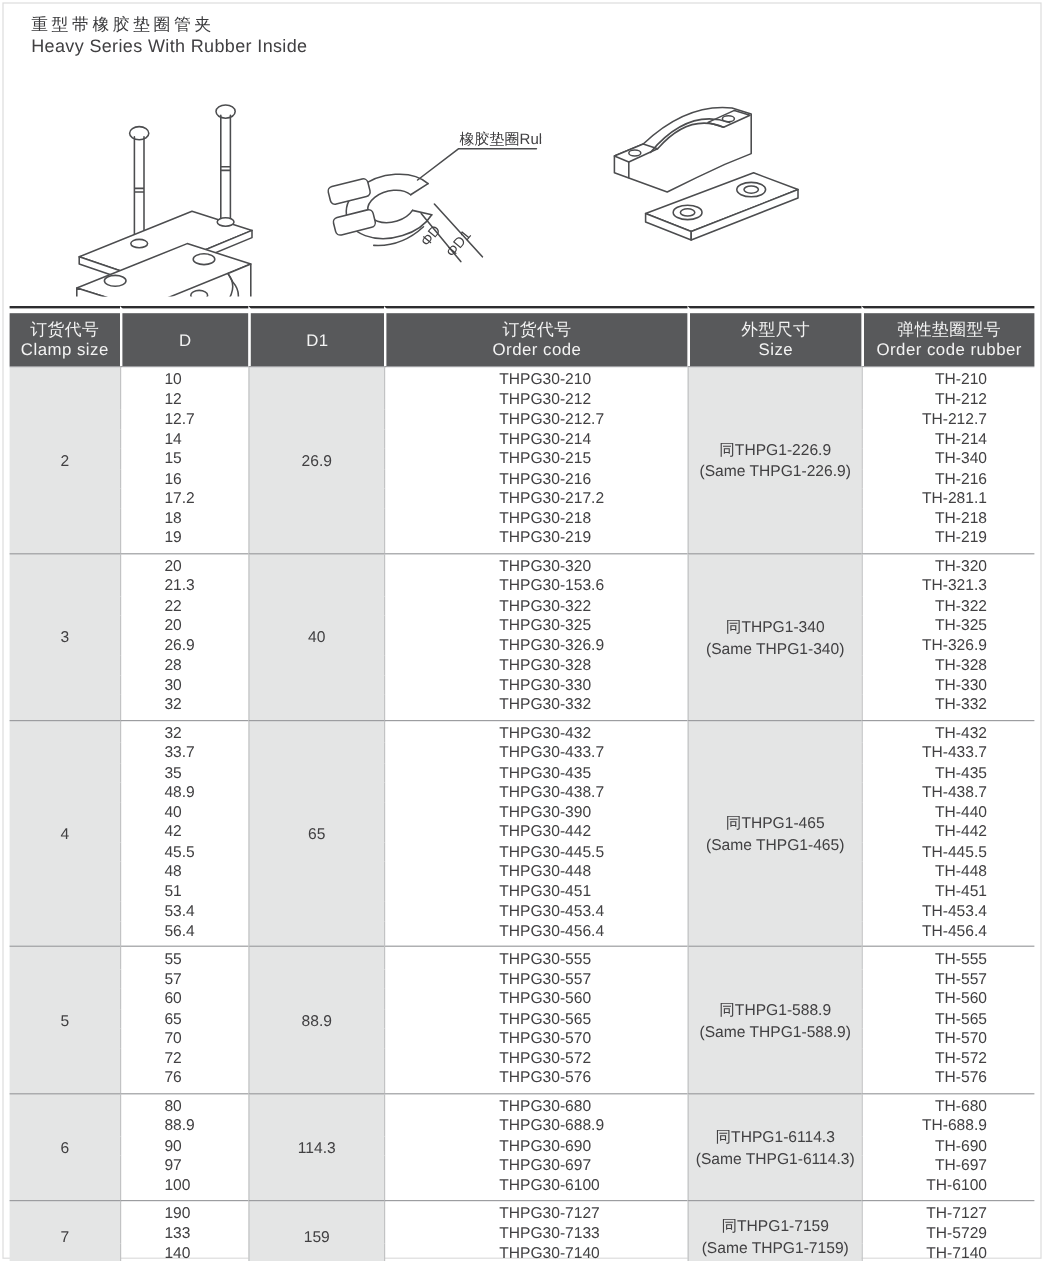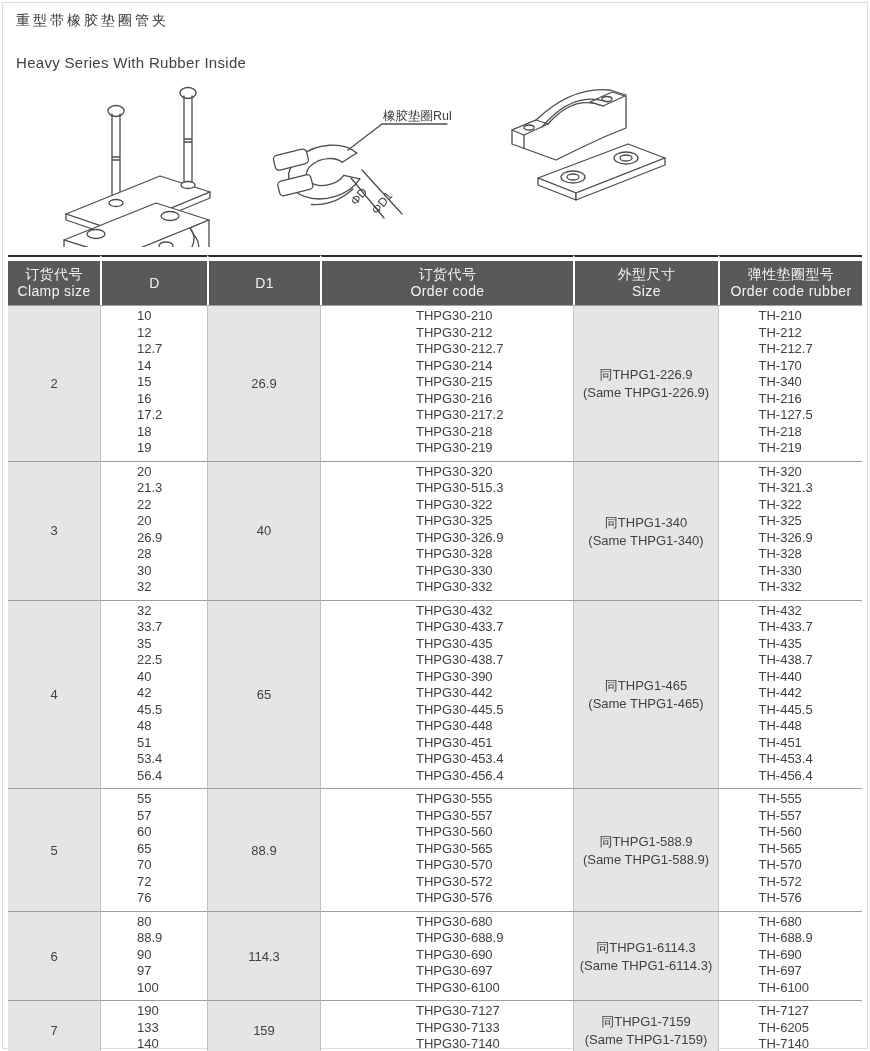--- a/index.html
+++ b/index.html
@@ -2,23 +2,23 @@
 <html><head>
 <meta charset="utf-8">
 <style>
   html,body{margin:0;padding:0;}
   body{
     width:870px;height:1051px;position:relative;background:#fff;
     font-family:"Liberation Sans","DejaVu Sans",sans-serif;color:#414042;
     overflow:hidden;
   }
   .page-border{position:absolute;inset:2px;border:1px solid #dcdcdc;pointer-events:none;}
-  .titles{position:absolute;left:16px;top:12px;}
+  .titles{position:absolute;left:26px;top:12px;}
   .title-zh{font-size:14px;letter-spacing:3px;color:#3a3a3c;}
-  .title-en{font-size:15px;margin-top:24px;letter-spacing:.3px;color:#414042;}
+  .title-en{font-size:15px;margin-top:0;letter-spacing:.3px;color:#414042;}
   .drawings{position:absolute;left:0;top:70px;width:870px;height:185px;}
   .drw{position:absolute;}
   .drw1{left:52px;top:12px;}
   .drw2{left:256px;top:38px;}
   .drw3{left:498px;top:8px;}
   table.spec{
     position:absolute;left:8px;top:255px;width:854px;
     border-collapse:separate;border-spacing:0;table-layout:fixed;
     font-size:13px;color:#414042;
   }
@@ -31,21 +31,21 @@
   }
   td{padding:0;line-height:16.5px;vertical-align:top;text-align:center;}
   td.shaded{background:#e4e5e5;vertical-align:middle;}
   td.bl{border-left:1px solid #c2c3c4;}
   tr.group-start td{border-top:1px solid #9c9da0;padding-top:2px;}
   tr.group-end td{padding-bottom:4px;}
   tr.last-row td{border-bottom:2px solid #6d6e70;}
   .lb{display:inline-block;text-align:left;}
   .w-d{width:34px;}
   .w-code{width:102px;margin-left:40px;}
-  .w-rub{width:64px;}
+  .w-rub{width:64px;text-align:right;}
   .sizecell div{line-height:18px;font-size:13px;}
 </style>
 </head>
 <body>
 
 <div class="page-border"></div>
 
 <div class="titles">
   <div class="title-zh">重型带橡胶垫圈管夹</div>
   <div class="title-en">Heavy Series With Rubber Inside</div>
@@ -178,36 +178,36 @@
         <td class="bl"><span class="lb w-rub">TH-212</span></td>
       </tr>
       <tr>
         <td class="bl"><span class="lb w-d">12.7</span></td>
         <td class="bl"><span class="lb w-code">THPG30-212.7</span></td>
         <td class="bl"><span class="lb w-rub">TH-212.7</span></td>
       </tr>
       <tr>
         <td class="bl"><span class="lb w-d">14</span></td>
         <td class="bl"><span class="lb w-code">THPG30-214</span></td>
-        <td class="bl"><span class="lb w-rub">TH-170</span></td>
+        <td class="bl"><span class="lb w-rub">TH-214</span></td>
       </tr>
       <tr>
         <td class="bl"><span class="lb w-d">15</span></td>
         <td class="bl"><span class="lb w-code">THPG30-215</span></td>
         <td class="bl"><span class="lb w-rub">TH-340</span></td>
       </tr>
       <tr>
         <td class="bl"><span class="lb w-d">16</span></td>
         <td class="bl"><span class="lb w-code">THPG30-216</span></td>
         <td class="bl"><span class="lb w-rub">TH-216</span></td>
       </tr>
       <tr>
         <td class="bl"><span class="lb w-d">17.2</span></td>
         <td class="bl"><span class="lb w-code">THPG30-217.2</span></td>
-        <td class="bl"><span class="lb w-rub">TH-127.5</span></td>
+        <td class="bl"><span class="lb w-rub">TH-281.1</span></td>
       </tr>
       <tr>
         <td class="bl"><span class="lb w-d">18</span></td>
         <td class="bl"><span class="lb w-code">THPG30-218</span></td>
         <td class="bl"><span class="lb w-rub">TH-218</span></td>
       </tr>
       <tr class="group-end">
         <td class="bl"><span class="lb w-d">19</span></td>
         <td class="bl"><span class="lb w-code">THPG30-219</span></td>
         <td class="bl"><span class="lb w-rub">TH-219</span></td>
@@ -218,21 +218,21 @@
         <td class="shaded bl" rowspan="8"><span>40</span></td>
         <td class="bl"><span class="lb w-code">THPG30-320</span></td>
         <td class="shaded bl sizecell" rowspan="8">
           <div>同THPG1-340</div>
           <div>(Same THPG1-340)</div>
         </td>
         <td class="bl"><span class="lb w-rub">TH-320</span></td>
       </tr>
       <tr>
         <td class="bl"><span class="lb w-d">21.3</span></td>
-        <td class="bl"><span class="lb w-code">THPG30-515.3</span></td>
+        <td class="bl"><span class="lb w-code">THPG30-153.6</span></td>
         <td class="bl"><span class="lb w-rub">TH-321.3</span></td>
       </tr>
       <tr>
         <td class="bl"><span class="lb w-d">22</span></td>
         <td class="bl"><span class="lb w-code">THPG30-322</span></td>
         <td class="bl"><span class="lb w-rub">TH-322</span></td>
       </tr>
       <tr>
         <td class="bl"><span class="lb w-d">20</span></td>
         <td class="bl"><span class="lb w-code">THPG30-325</span></td>
@@ -273,21 +273,21 @@
         <td class="bl"><span class="lb w-d">33.7</span></td>
         <td class="bl"><span class="lb w-code">THPG30-433.7</span></td>
         <td class="bl"><span class="lb w-rub">TH-433.7</span></td>
       </tr>
       <tr>
         <td class="bl"><span class="lb w-d">35</span></td>
         <td class="bl"><span class="lb w-code">THPG30-435</span></td>
         <td class="bl"><span class="lb w-rub">TH-435</span></td>
       </tr>
       <tr>
-        <td class="bl"><span class="lb w-d">22.5</span></td>
+        <td class="bl"><span class="lb w-d">48.9</span></td>
         <td class="bl"><span class="lb w-code">THPG30-438.7</span></td>
         <td class="bl"><span class="lb w-rub">TH-438.7</span></td>
       </tr>
       <tr>
         <td class="bl"><span class="lb w-d">40</span></td>
         <td class="bl"><span class="lb w-code">THPG30-390</span></td>
         <td class="bl"><span class="lb w-rub">TH-440</span></td>
       </tr>
       <tr>
         <td class="bl"><span class="lb w-d">42</span></td>
@@ -398,21 +398,21 @@
         <td class="bl"><span class="lb w-code">THPG30-7127</span></td>
         <td class="shaded bl sizecell" rowspan="3">
           <div>同THPG1-7159</div>
           <div>(Same THPG1-7159)</div>
         </td>
         <td class="bl"><span class="lb w-rub">TH-7127</span></td>
       </tr>
       <tr>
         <td class="bl"><span class="lb w-d">133</span></td>
         <td class="bl"><span class="lb w-code">THPG30-7133</span></td>
-        <td class="bl"><span class="lb w-rub">TH-6205</span></td>
+        <td class="bl"><span class="lb w-rub">TH-5729</span></td>
       </tr>
       <tr class="group-end last-row">
         <td class="bl"><span class="lb w-d">140</span></td>
         <td class="bl"><span class="lb w-code">THPG30-7140</span></td>
         <td class="bl"><span class="lb w-rub">TH-7140</span></td>
       </tr>
     </tbody>
 </table>
 
 </body></html>

